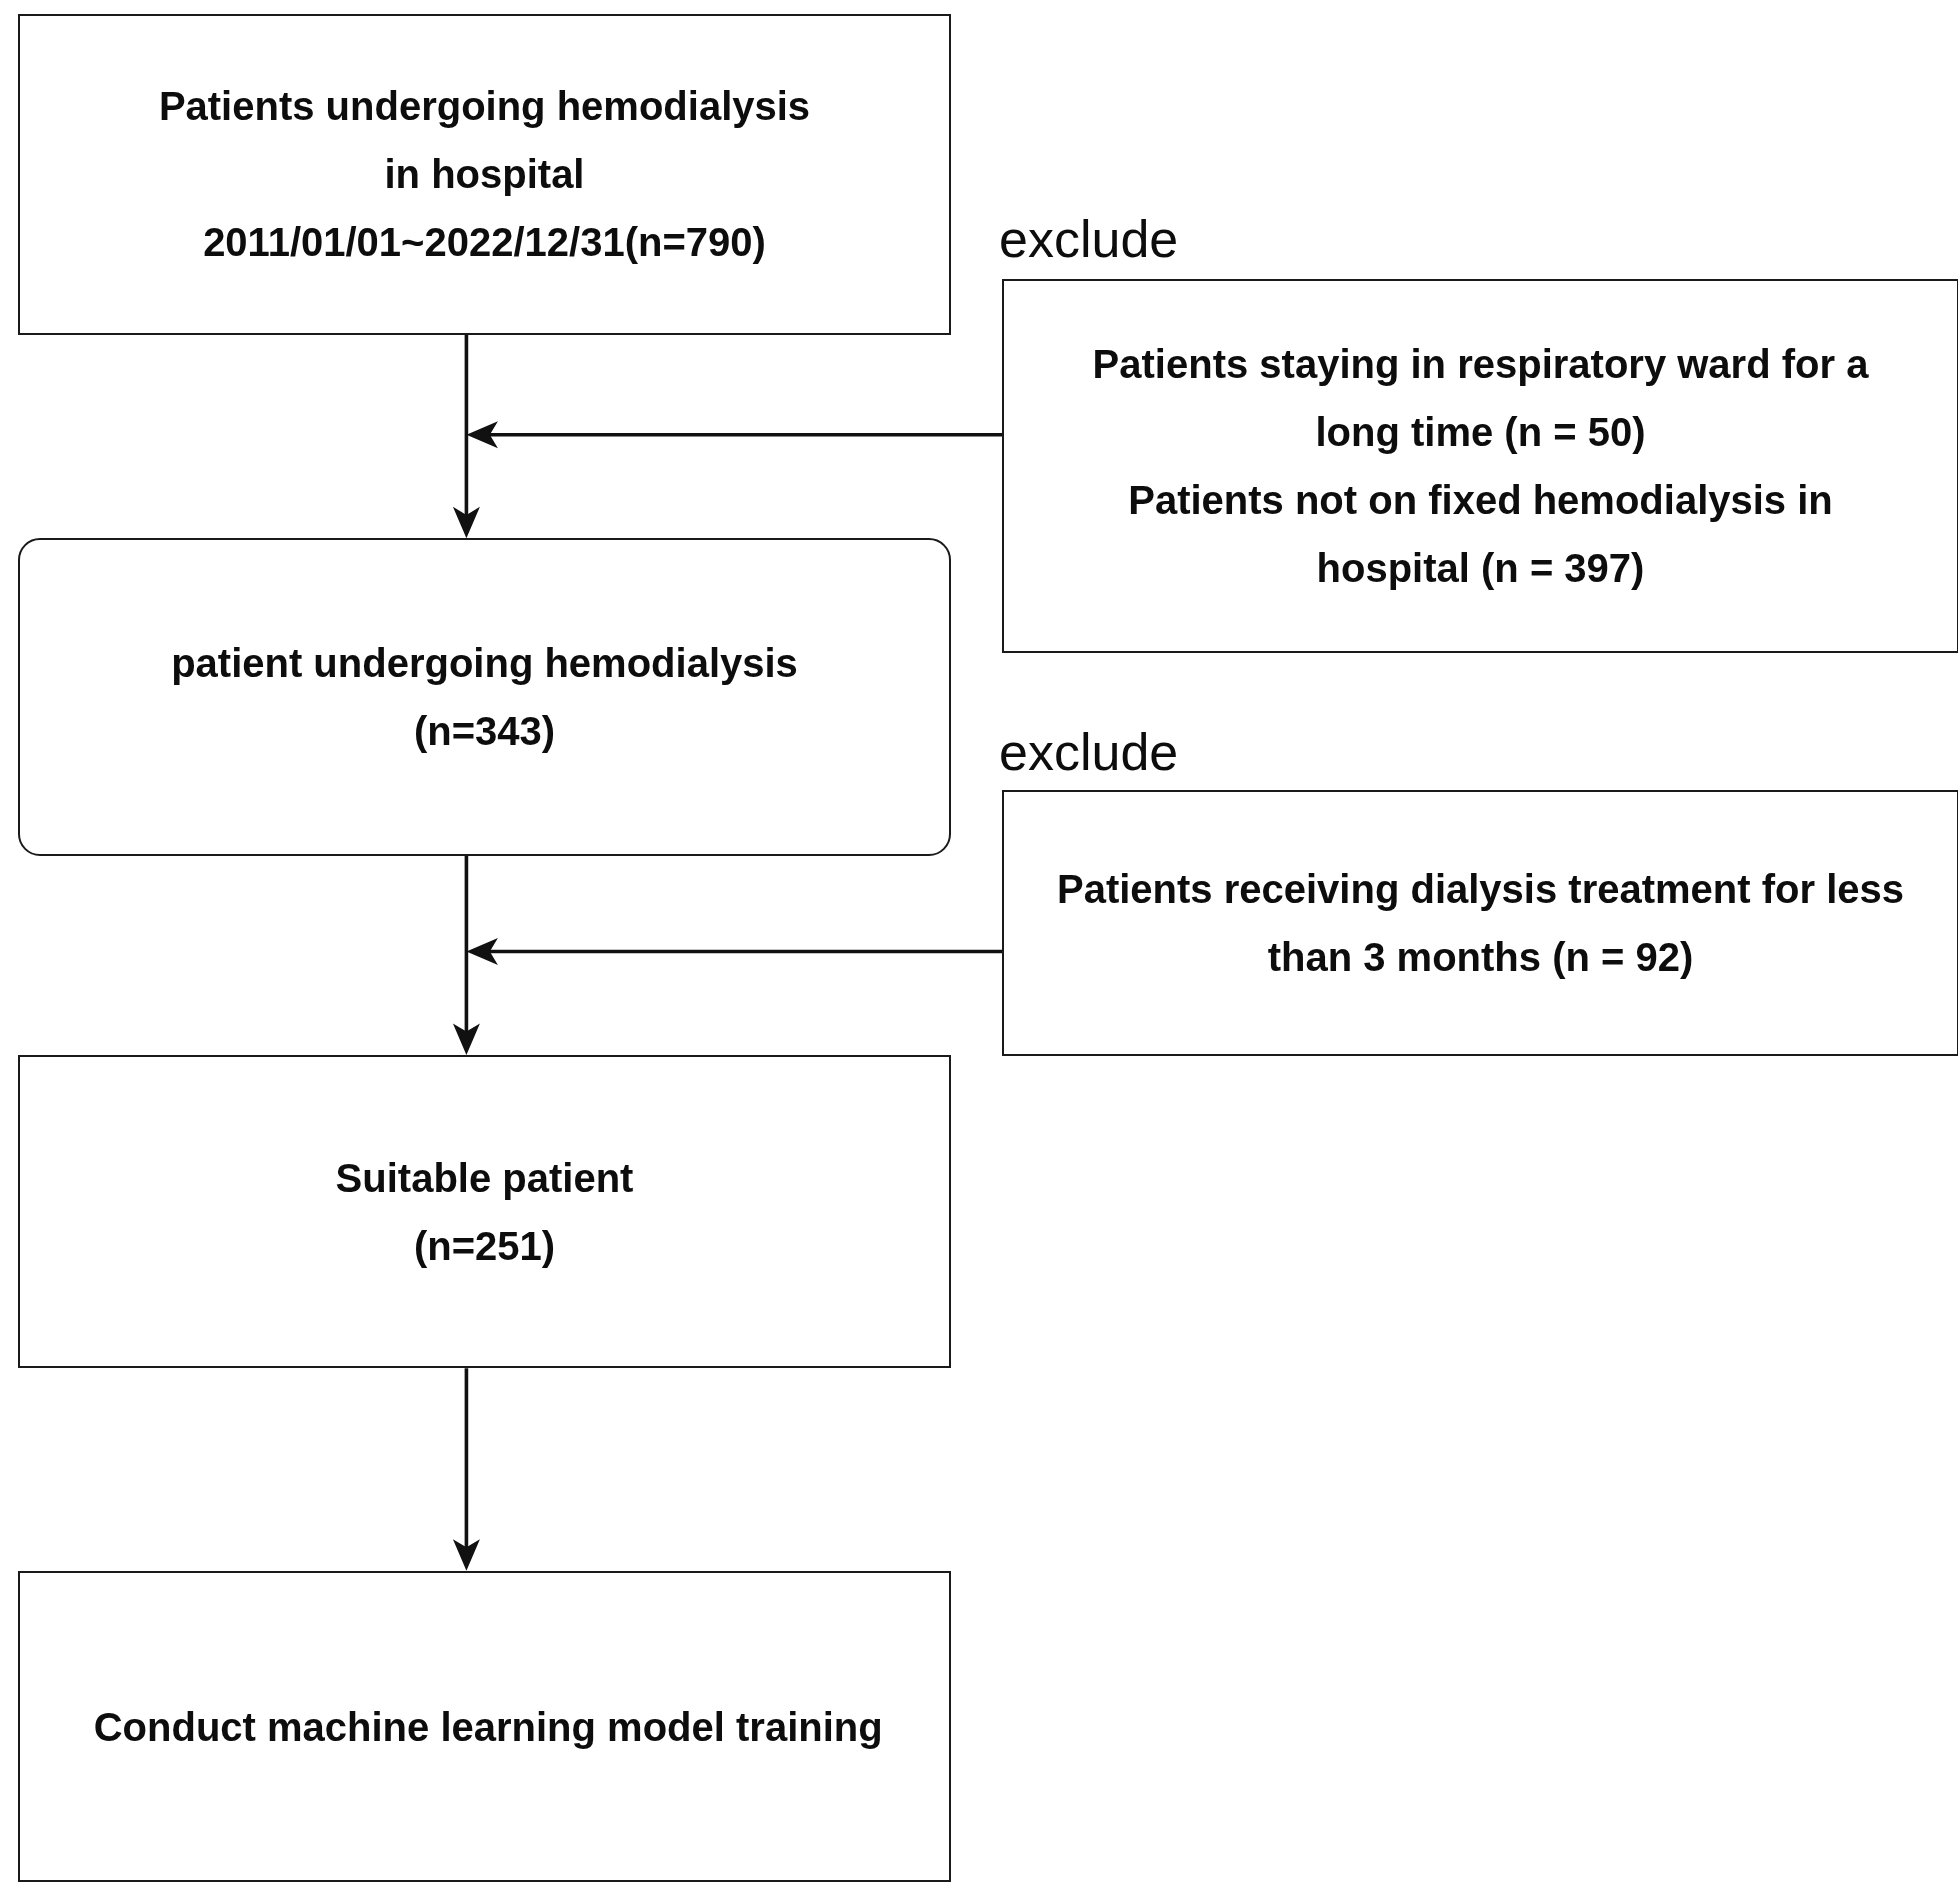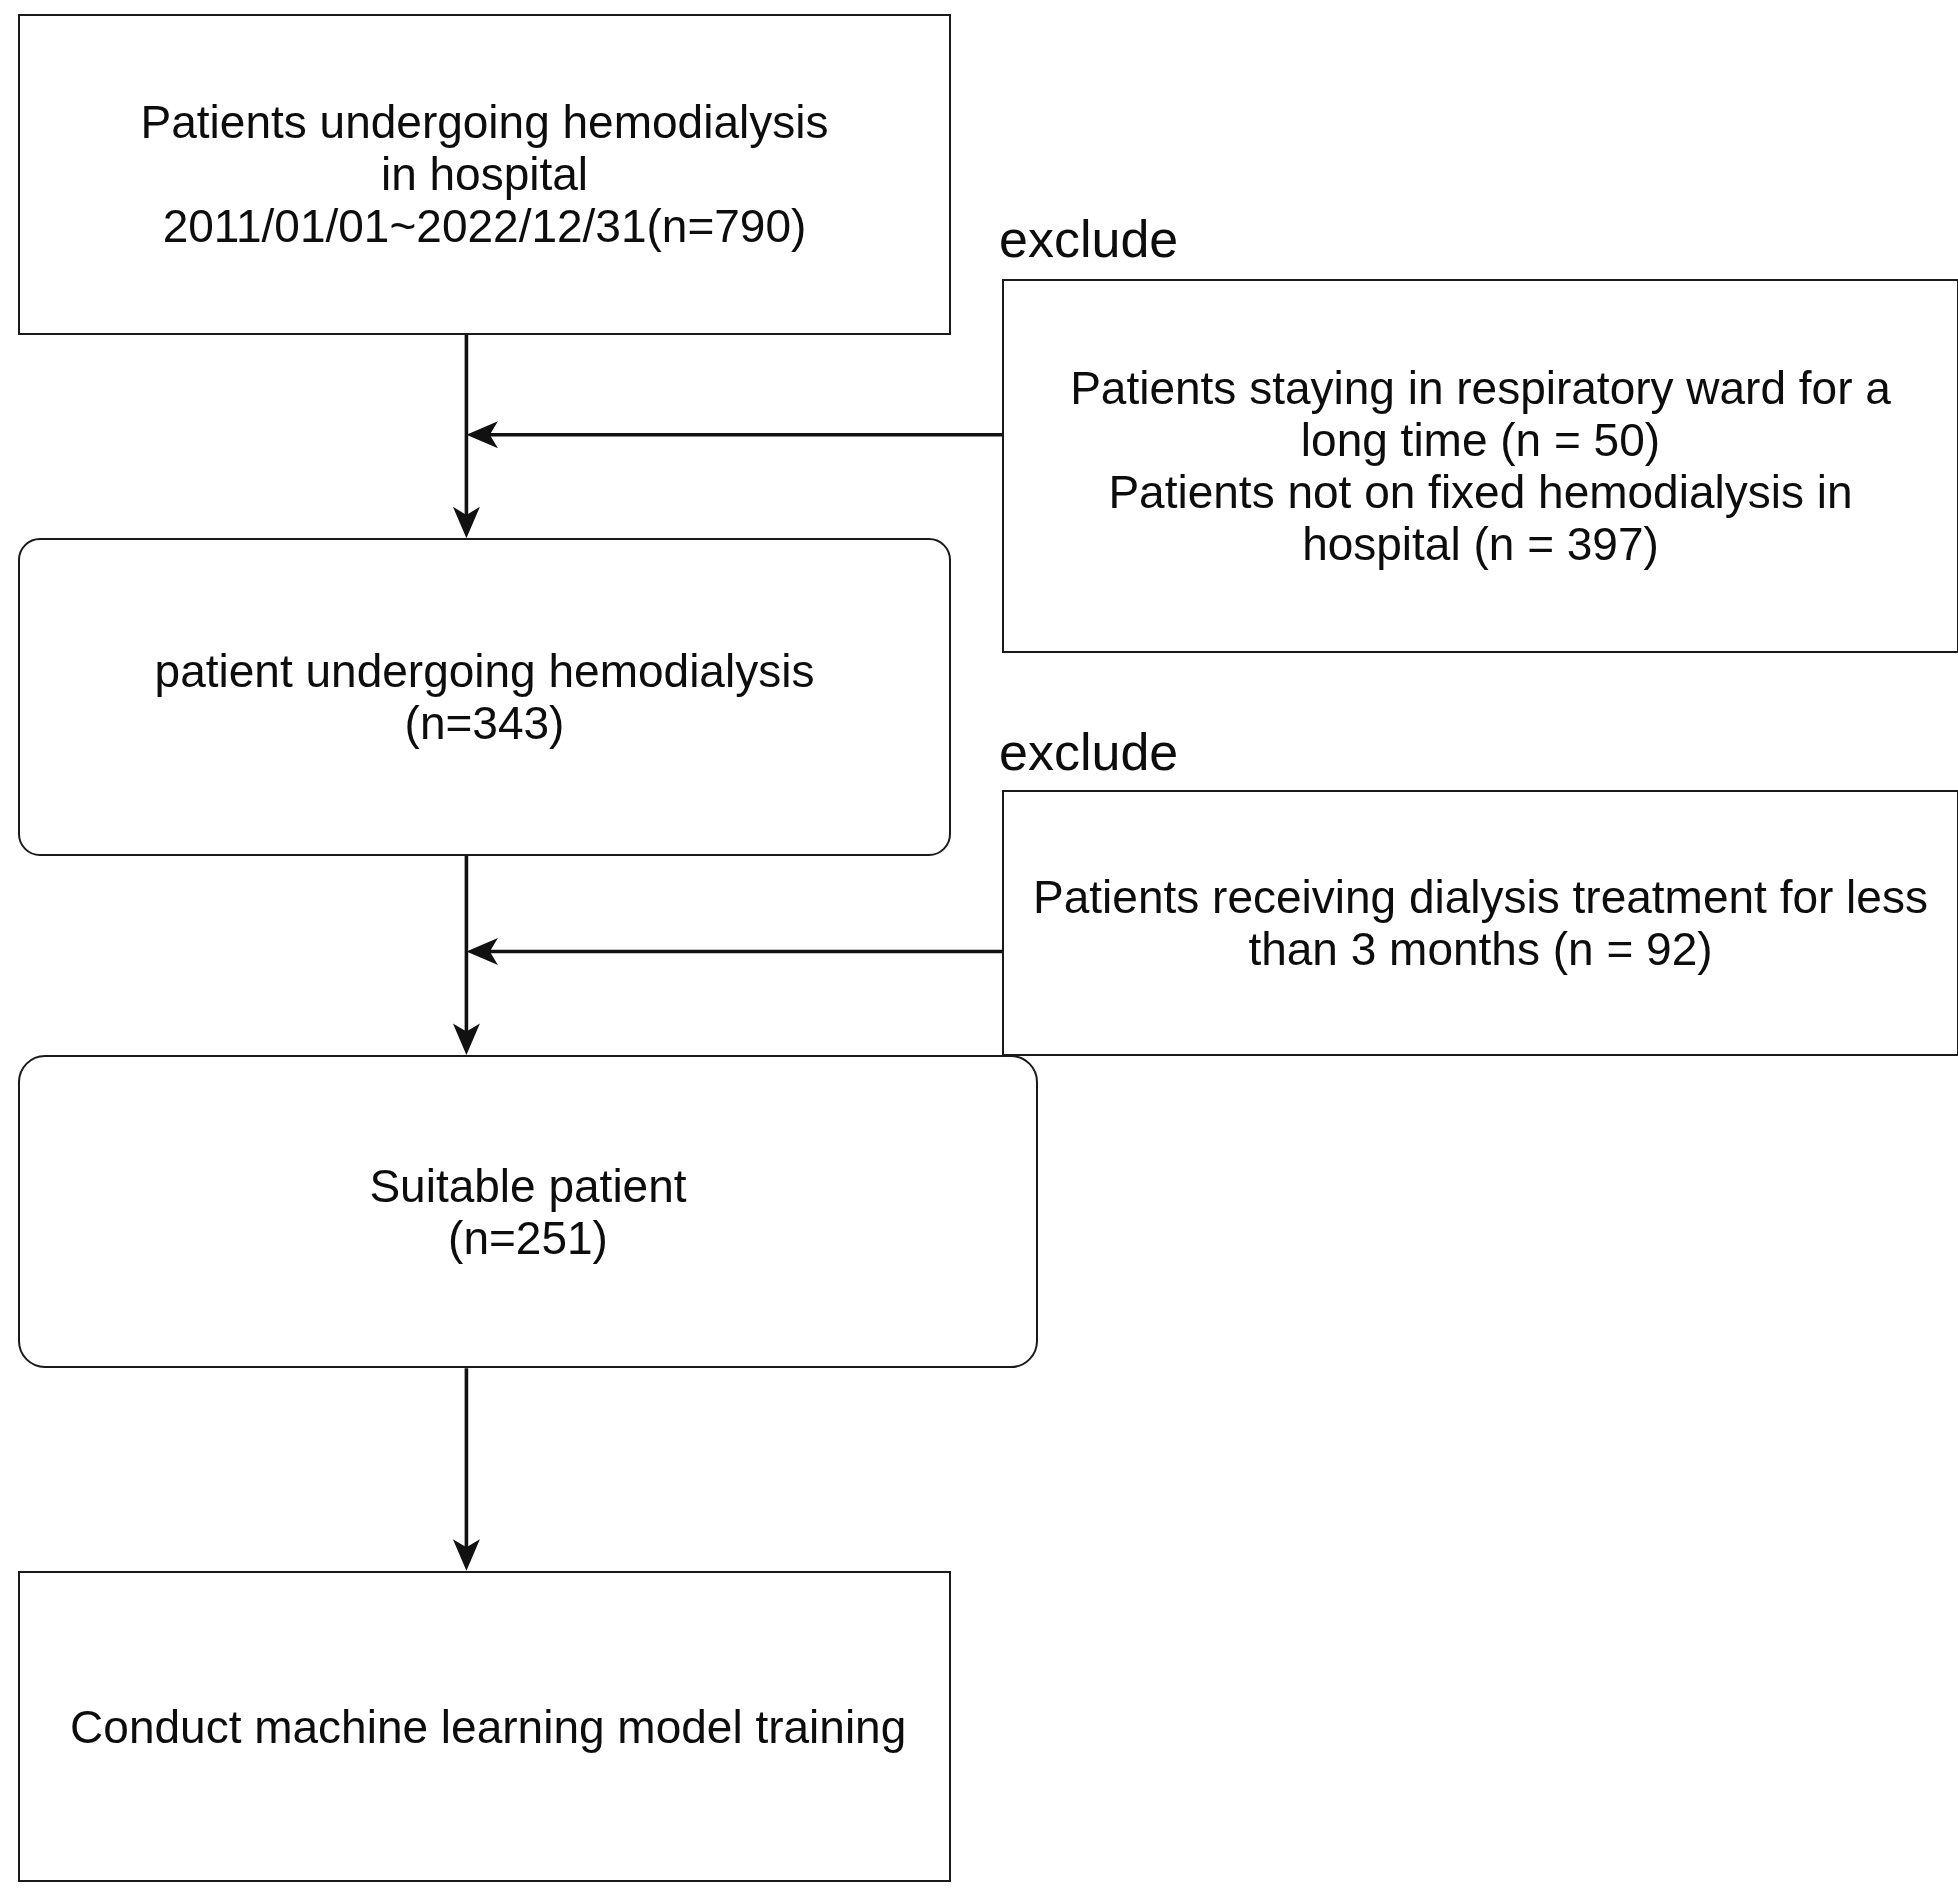--- a/index.html
+++ b/index.html
@@ -20,26 +20,27 @@
   .node-box {
     position: absolute;
     box-sizing: border-box;
     border: 2.7px solid #1a1a1a;
     background: #ffffff;
     display: flex;
     align-items: center;
     justify-content: center;
   }
   .node-text {
-    font-size: 46px;
-    line-height: 52px;
+    font-size: 40px;
+    line-height: 68px;
     color: #0d0d0d;
     text-align: center;
     white-space: pre-line;
     padding: 0 16px;
+    font-weight: bold;
   }
   .node-text.left-align {
     text-align: right;
   }
   .exclude-label {
     position: absolute;
     font-size: 52px;
     line-height: 47px;
     color: #0d0d0d;
     white-space: nowrap;
@@ -114,21 +115,21 @@
 (n=343)</div>
   </div>
 
   <div class="exclude-label" style="left:999px; top:729px;">exclude</div>
 
   <div class="node-box" style="left:1002px; top:790px; width:957px; height:266px;">
     <div class="node-text">Patients receiving dialysis treatment for less
 than 3 months (n = 92)</div>
   </div>
 
-  <div class="node-box" style="left:18px; top:1055px; width:1020px; height:313px;border-radius:27px;">
+  <div class="node-box" style="left:18px; top:1055px; width:933px; height:313px;">
     <div class="node-text">Suitable patient
 (n=251)</div>
   </div>
 
   <div class="node-box" style="left:18px; top:1571px; width:933px; height:311px;">
     <div class="node-text left-align" style="padding-left:23.4px;">Conduct machine learning model training</div>
   </div>
 
 </div>
 

